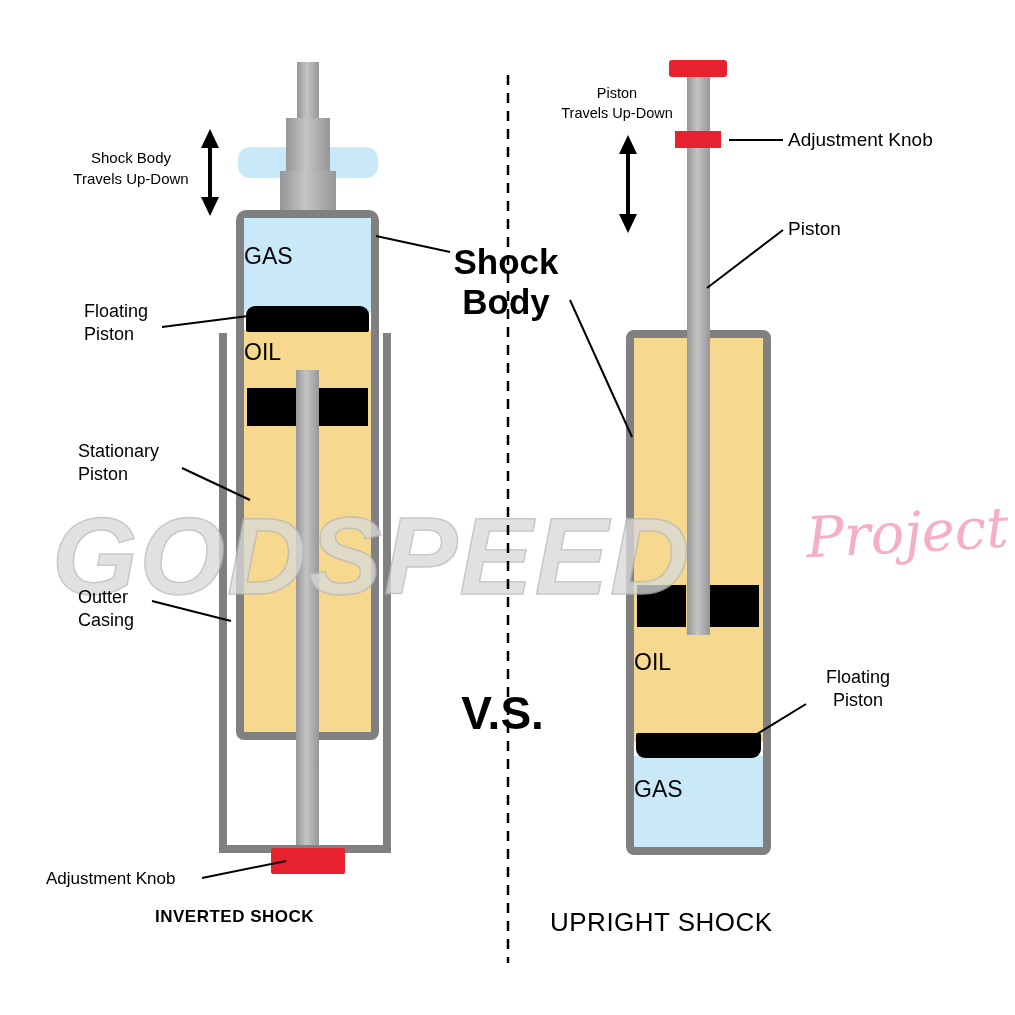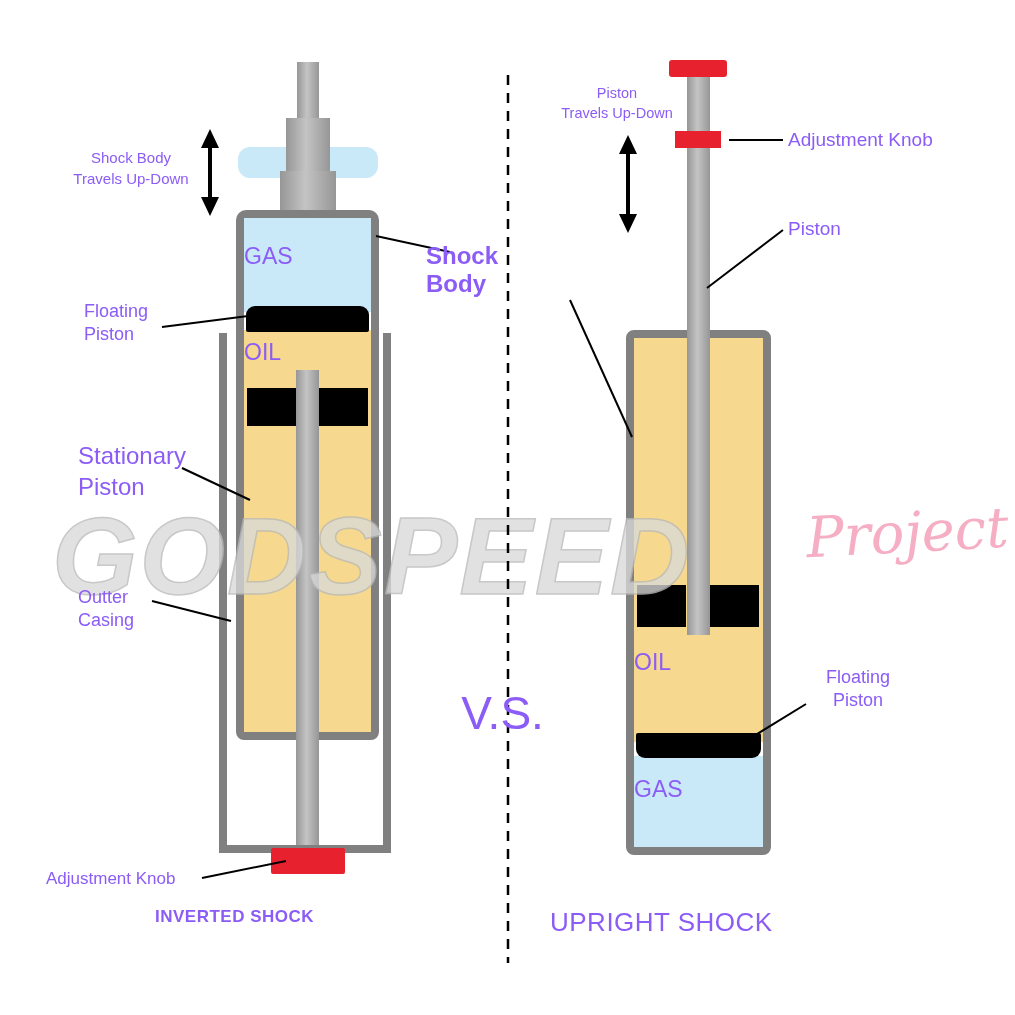--- a/index.html
+++ b/index.html
@@ -9,21 +9,21 @@
     --oil-tan:#f6d98e;
     --knob-red:#e8212e;
     --watermark-gray:#d9d9d9;
     --watermark-pink:#f4a6bd;
   }
   *{margin:0;padding:0;box-sizing:border-box;}
   html,body{width:1015px;height:1015px;background:#ffffff;overflow:hidden;}
   body{position:relative;font-family:"Liberation Sans",sans-serif;color:#111;}
 
   .shape{position:absolute;}
-  .label{position:absolute;white-space:pre-line;line-height:1.3;z-index:70;color:#8b5cf6;}
+  .label{position:absolute;white-space:pre-line;line-height:1.3;z-index:70;color:#000000;}
   .center{text-align:left;}
 
   
   .inv-blue-band{left:238px;top:147px;width:140px;height:31px;background:var(--gas-blue);border-radius:12px;z-index:1;}
   .inv-rod1{left:297px;top:62px;width:22px;height:70px;z-index:2;}
   .inv-rod2{left:286px;top:118px;width:44px;height:62px;z-index:2;}
   .inv-rod3{left:280px;top:171px;width:56px;height:48px;z-index:2;}
   .rod-fill{background:linear-gradient(90deg,#969696,#c4c4c4 45%,#969696);}
   .inv-tube{left:236px;top:210px;width:143px;height:530px;border:8px solid var(--outline-gray);border-radius:10px 10px 8px 8px;background:#fff;z-index:3;}
   .inv-gas{left:244px;top:218px;width:127px;height:94px;background:var(--gas-blue);z-index:4;}
@@ -32,21 +32,21 @@
   .inv-rod-main{left:296px;top:370px;width:23px;height:486px;z-index:6;}
   .inv-piston-l{left:247px;top:388px;width:49px;height:38px;background:#000;z-index:7;}
   .inv-piston-r{left:319px;top:388px;width:49px;height:38px;background:#000;z-index:7;}
   .inv-casing{left:219px;top:333px;width:172px;height:520px;border-left:8px solid var(--outline-gray);border-right:8px solid var(--outline-gray);border-bottom:8px solid var(--outline-gray);z-index:8;}
   .inv-knob{left:271px;top:848px;width:74px;height:26px;background:var(--knob-red);border-radius:2px;z-index:9;}
 
   .inv-gas-label{left:244px;top:242px;width:127px;font-size:23px;}
   .inv-oil-label{left:244px;top:338px;width:127px;font-size:23px;}
   .inv-travel-label{left:58px;top:147px;width:146px;font-size:15px;text-align:center;line-height:1.4;}
   .inv-floating-label{left:84px;top:300px;width:100px;font-size:18px;text-align:left;}
-  .inv-stationary-label{left:78px;top:440px;width:115px;font-size:24px;text-align:left;}
+  .inv-stationary-label{left:78px;top:440px;width:115px;font-size:18px;text-align:left;}
   .inv-casing-label{left:78px;top:586px;width:95px;font-size:18px;text-align:left;}
   .inv-knob-label{left:46px;top:868px;width:165px;font-size:17px;text-align:left;}
   .inv-title{left:155px;top:906px;width:310px;font-size:17px;font-weight:600;letter-spacing:0.5px;}
 
   
   .up-knob-top{left:669px;top:60px;width:58px;height:17px;background:var(--knob-red);border-radius:3px;z-index:6;}
   .up-body{left:626px;top:330px;width:145px;height:525px;border:8px solid var(--outline-gray);border-radius:8px;background:#fff;z-index:3;}
   .up-oil{left:634px;top:338px;width:129px;height:404px;background:var(--oil-tan);z-index:4;}
   .up-shaft{left:687px;top:75px;width:23px;height:560px;z-index:5;}
   .up-collar{left:675px;top:131px;width:46px;height:17px;background:var(--knob-red);z-index:6;}
@@ -57,22 +57,22 @@
 
   .up-oil-label{left:634px;top:648px;width:129px;font-size:23px;}
   .up-gas-label{left:634px;top:775px;width:129px;font-size:23px;}
   .up-travel-label{left:553px;top:84px;width:128px;font-size:14.5px;text-align:center;line-height:1.35;}
   .up-knob-label{left:788px;top:128px;width:190px;font-size:19px;text-align:left;}
   .up-piston-label{left:788px;top:217px;width:90px;font-size:19px;text-align:left;}
   .up-floating-label{left:808px;top:666px;width:100px;font-size:18px;text-align:center;}
   .up-title{left:550px;top:906px;width:310px;font-size:26px;font-weight:400;letter-spacing:0.5px;}
 
   
-  .center-shock-body{left:426px;top:242px;width:160px;font-size:24px;font-weight:600;line-height:1.15;text-align:left;}
-  .center-vs{left:435px;top:684px;width:135px;font-size:46px;font-weight:400;text-align:center;}
+  .center-shock-body{left:426px;top:242px;width:160px;font-size:35px;font-weight:600;line-height:1.15;text-align:center;}
+  .center-vs{left:435px;top:684px;width:135px;font-size:46px;font-weight:700;text-align:center;}
 
   
   .wm-main{position:absolute;left:52px;top:472px;font-size:110px;font-style:italic;font-weight:800;letter-spacing:2px;color:var(--watermark-gray);-webkit-text-stroke:1.5px #b9b9b9;opacity:0.78;z-index:50;white-space:nowrap;margin-top:20px;}
   .wm-sub{position:absolute;left:806px;top:500px;font-size:56px;font-style:italic;font-family:"DejaVu Serif",serif;color:var(--watermark-pink);transform:rotate(-3deg);opacity:0.9;z-index:50;white-space:nowrap;}
 
   
   .overlay{position:absolute;left:0;top:0;width:1015px;height:1015px;z-index:60;pointer-events:none;}
   .overlay line{stroke:#000;}
   .overlay polygon{fill:#000;}
 </style>

